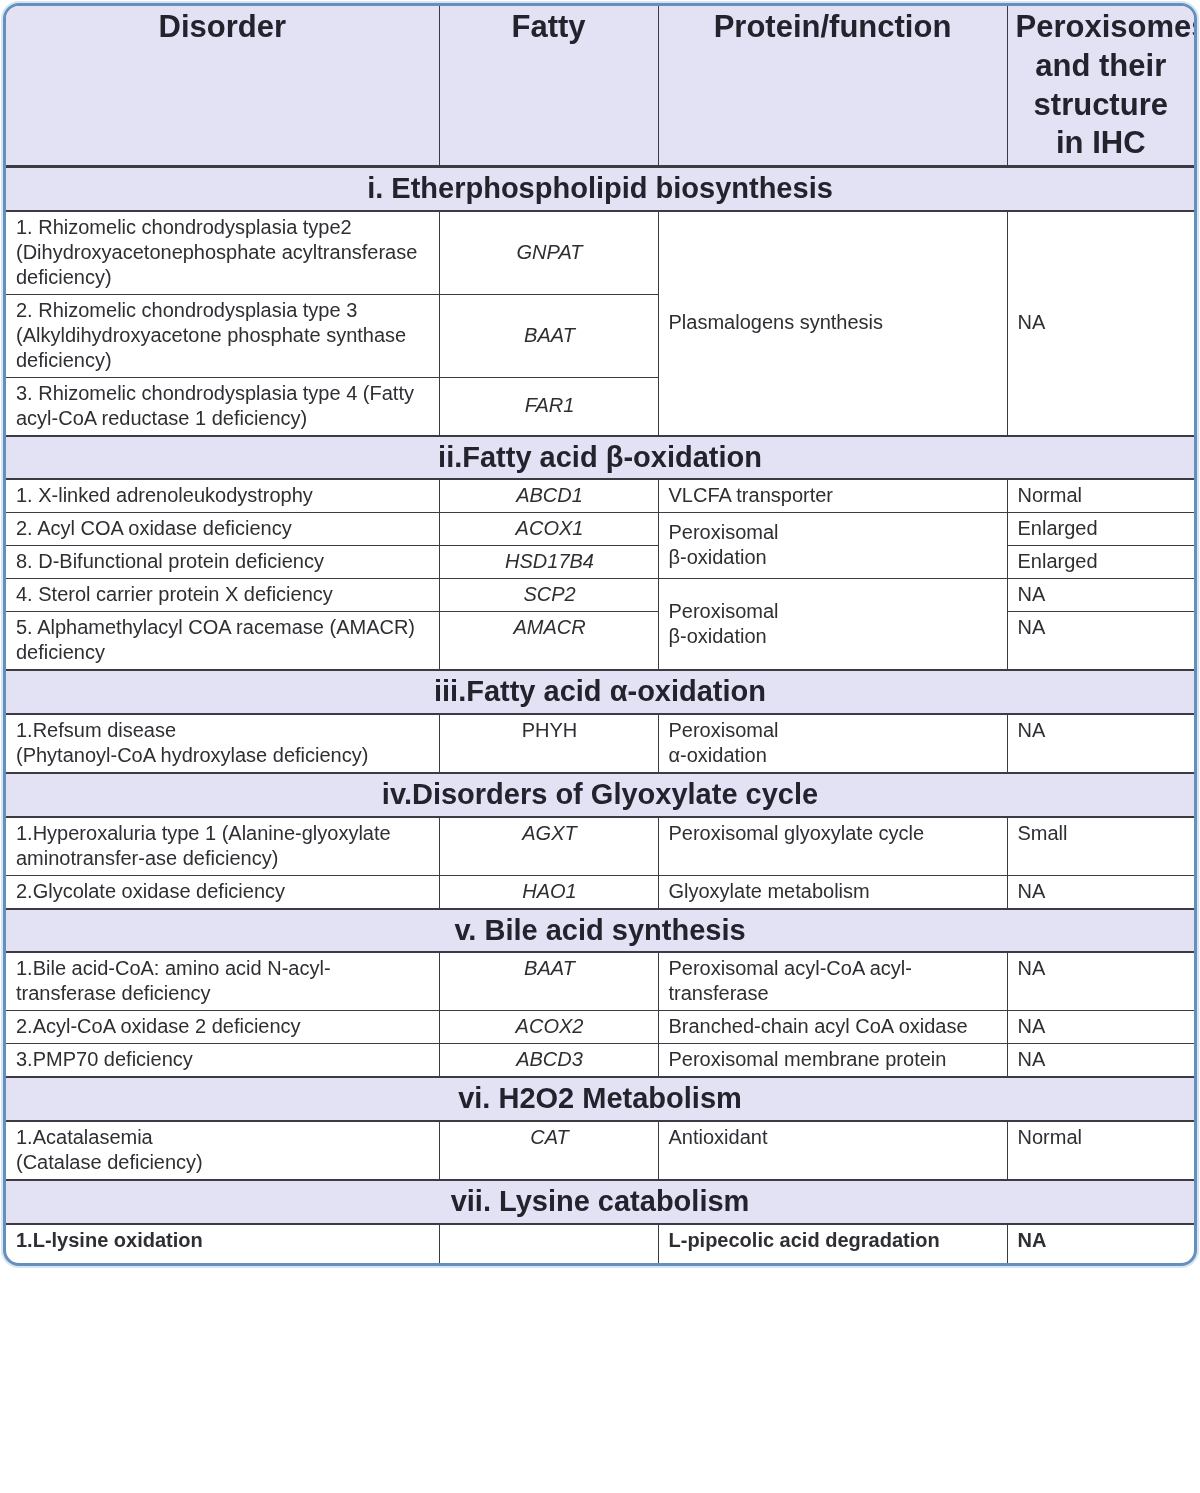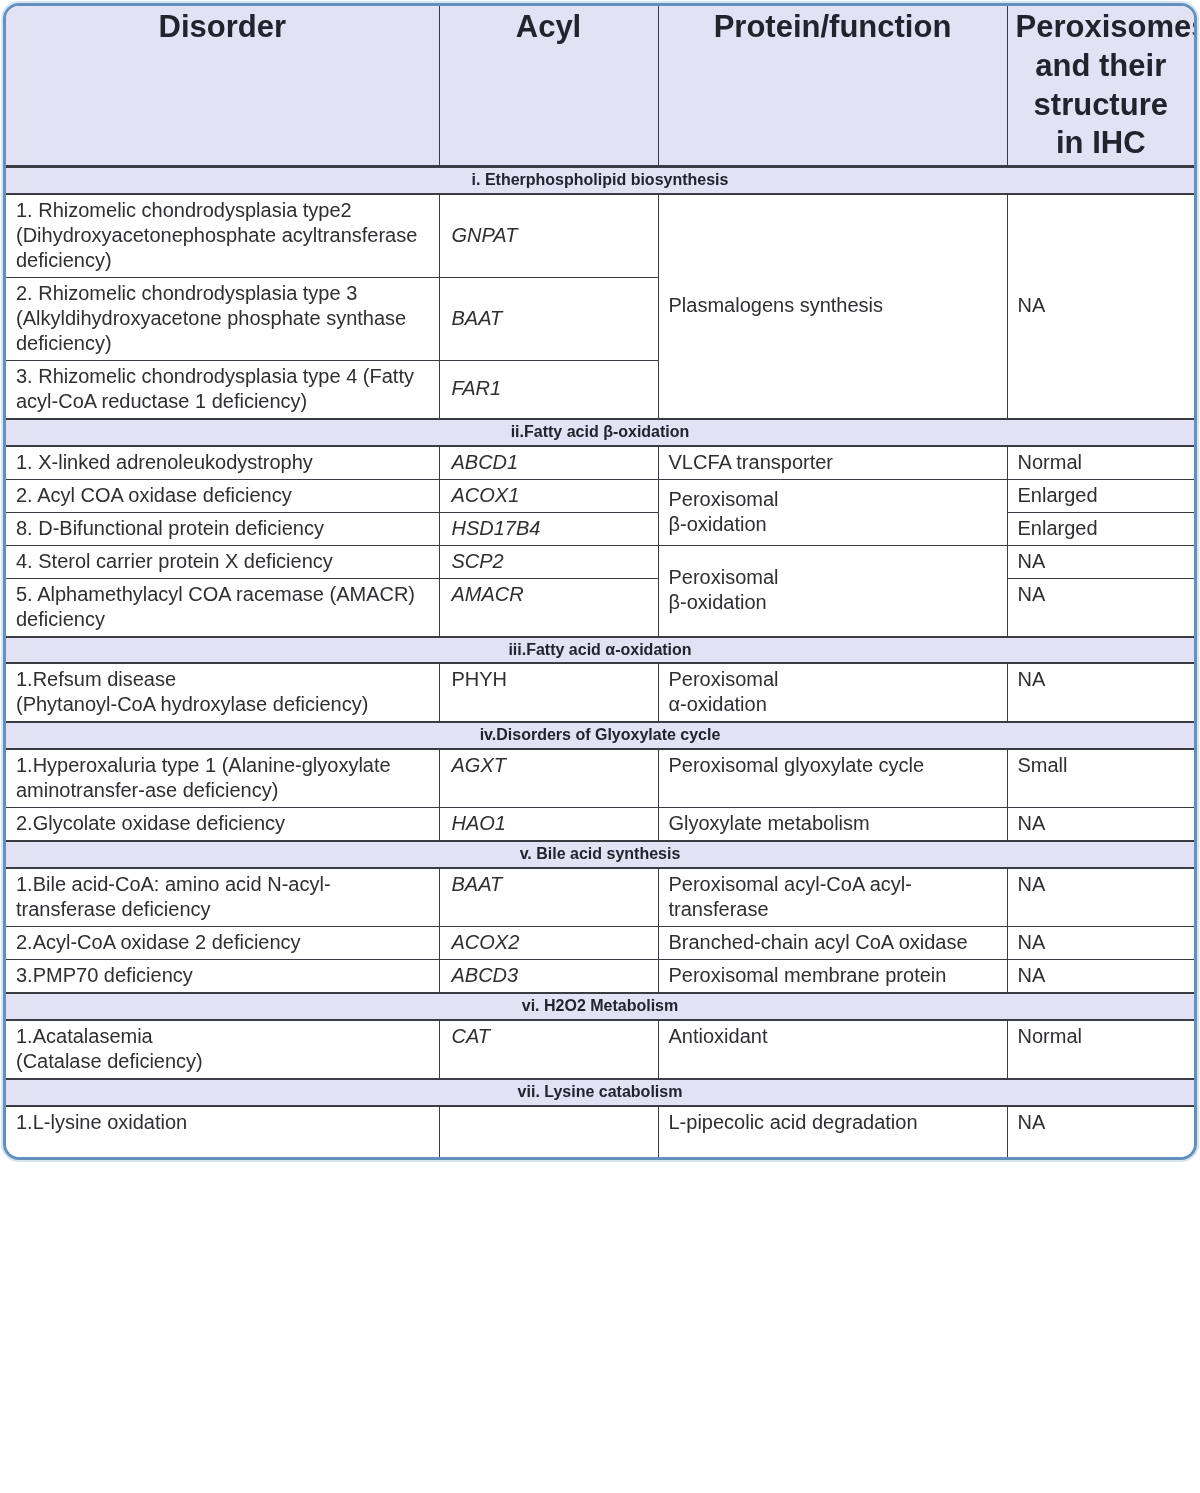--- a/index.html
+++ b/index.html
@@ -38,62 +38,62 @@
     text-align: center;
     vertical-align: top;
     padding: 2px 8px;
     border-bottom: 3px solid #3b3b43;
   }
   th.colhead + th.colhead { border-left: 1.5px solid #3b3b43; }
 
   td.band {
     background: #e2e2f4;
     color: #23232e;
-    font-size: 16px;
+    font-size: 29px;
     font-weight: bold;
     line-height: 1.3;
     text-align: center;
     padding: 2px 8px;
     border-top: 2px solid #3b3b43;
     border-bottom: 2px solid #3b3b43;
   }
   td.cell {
     font-size: 20px;
     line-height: 1.25;
     color: #2e2e33;
     vertical-align: top;
     padding: 3px 10px 4px 10px;
     border-top: 1.5px solid #3b3b43;
     white-space: pre-line;
     overflow: hidden;
     margin-left: 8px;
   }
   td.c-gene, td.c-protein, td.c-ihc { border-left: 1.5px solid #3b3b43; }
-  td.c-gene { padding-left: 12px; }
+  td.c-gene { padding-left: 12px; text-align: center; }
   td.italic { font-style: italic; }
   td.center { text-align: left; }
   td.middle { vertical-align: middle; }
-  tbody tr:last-child td.cell { padding-bottom: 22px; }
+  tbody tr:last-child td.cell { padding-bottom: 10px; font-weight: bold; }
 </style>
 </head>
 <body>
 
 <div class="page">
   <div class="table-frame">
     <table class="disorders">
       <colgroup>
         <col style="width:433px">
         <col style="width:219px">
         <col style="width:349px">
         <col style="width:187px">
       </colgroup>
       <thead>
         <tr>
           <th class="colhead">Disorder</th>
-          <th class="colhead">Acyl</th>
+          <th class="colhead">Fatty</th>
           <th class="colhead">Protein/function</th>
           <th class="colhead">Peroxisomes and their structure in IHC</th>
         </tr>
       </thead>
       <tbody>
           <tr>
             <td colspan="4" class="band">i. Etherphospholipid biosynthesis</td>
           </tr>
           <tr>
             <td class="cell c-disorder">1. Rhizomelic chondrodysplasia type2 (Dihydroxyacetonephosphate acyltransferase deficiency)</td>

